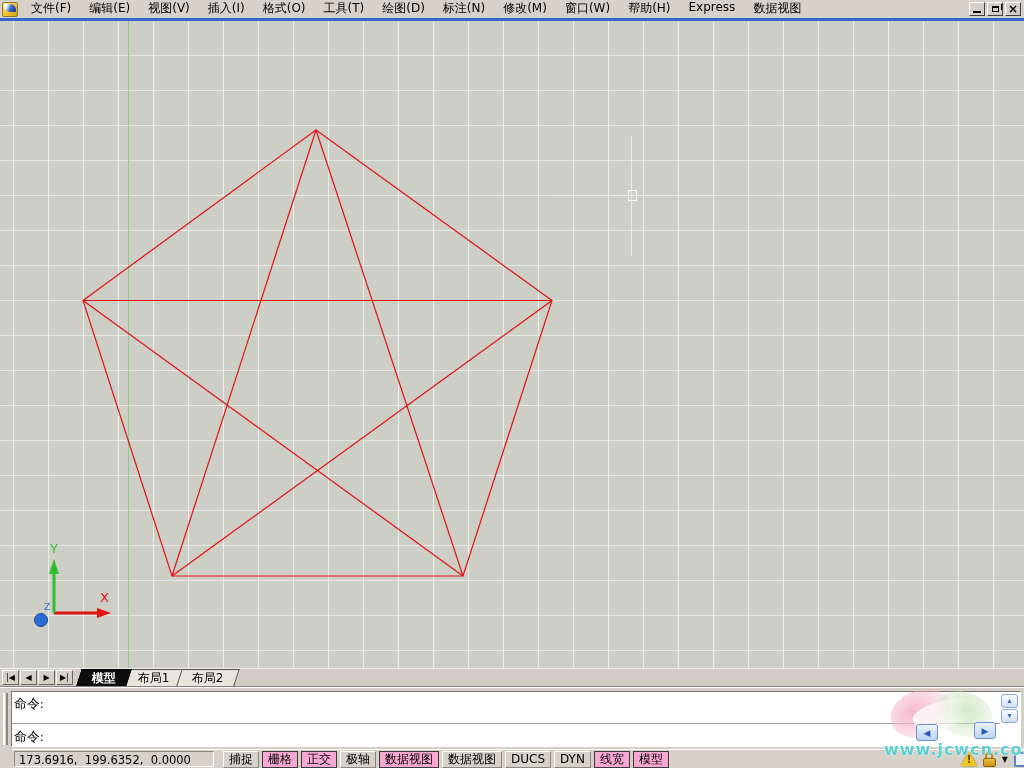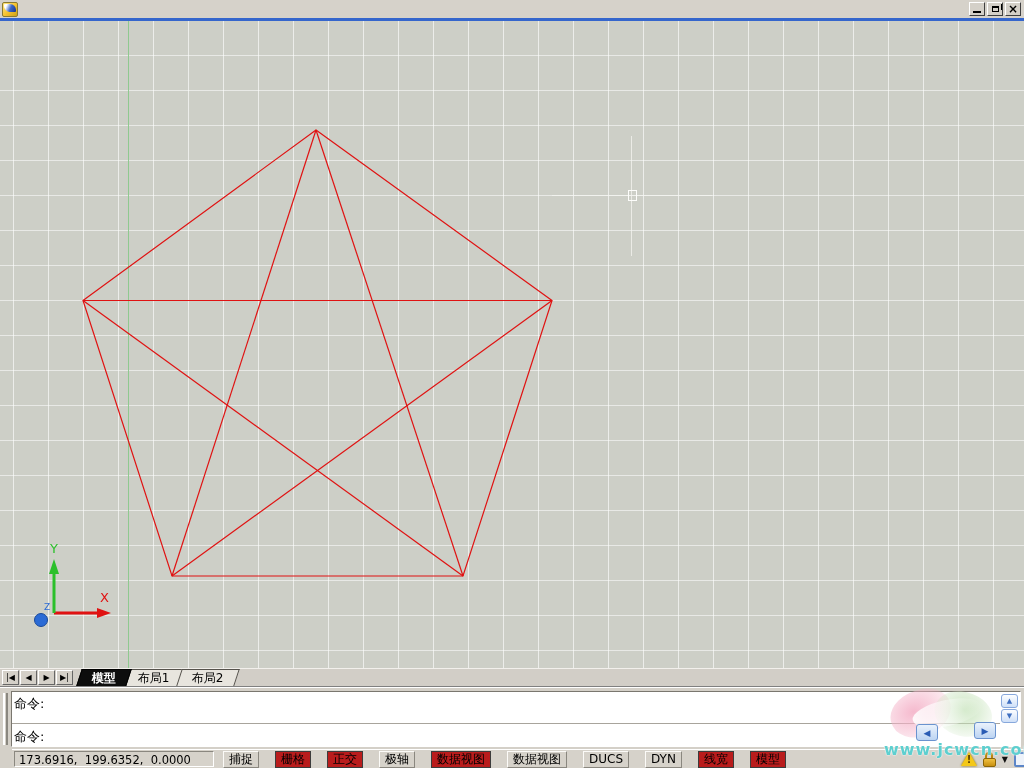--- a/index.html
+++ b/index.html
@@ -56,21 +56,21 @@
     display:flex; align-items:center; justify-content:center; white-space:nowrap; }
   .tabs { display:flex; margin-left:4px; height:17px; }
   .tab { height:17px; padding:0 12px; margin-right:-4px; font-size:12px; line-height:16px;
     background:#e8e5de; color:#000; transform:skewX(-18deg);
     border:1px solid #55524c; border-bottom:none; }
   .tab > span { display:inline-block; transform:skewX(18deg); }
   .tab.active { background:#0d0d0d; color:#fff; font-weight:bold; border-color:#000; z-index:2; }
 
   
   .command { position:absolute; left:0; top:686px; width:1024px; height:63px;
-    background:#d4d0c8; border-top:1px solid #808080; box-shadow:inset 0 1px 0 #fff; }
+    background:#d4d0c8; border-top:1px solid #808080; box-shadow:inset 0 1px 0 #fff;font-family:Liberation Serif, serif; }
   .cmd-grip { position:absolute; left:3px; top:6px; width:5px; height:52px;
     border-left:2px solid #fff; border-right:2px solid #8a877f; }
   .cmd-box { position:absolute; left:11px; top:4px; right:3px; height:56px; background:#fff;
     border-top:1px solid #7a776f; border-left:1px solid #7a776f;
     border-right:1px solid #fff; border-bottom:1px solid #fff; }
   .cmd-history { position:absolute; left:0; top:0; right:20px; height:32px;
     font-size:13px; color:#000; padding:3px 2px; border-bottom:1px solid #a8a49c; }
   .cmd-current { position:absolute; left:0; top:33px; right:20px; height:21px;
     font-size:13px; color:#000; padding:3px 2px; }
   .cmd-scroll { position:absolute; right:2px; top:2px; width:17px; height:30px;
@@ -79,25 +79,25 @@
     background:linear-gradient(#fdfeff,#cfe0f8); color:#3f6fc0; font-size:7px;
     display:flex; align-items:center; justify-content:center; }
 
   
   .statusbar { position:absolute; left:12px; top:749px; width:1024px; height:19px;
     background:#d6d2ca; border-top:1px solid #fff; display:flex; align-items:center; font-size:12px; }
   .coords { width:200px; height:16px; margin-left:2px; padding:1px 4px; font-size:11.5px;
     white-space:pre; color:#000; background:#d6d2ca;
     border-top:1px solid #8a877f; border-left:1px solid #8a877f;
     border-right:1px solid #fff; border-bottom:1px solid #fff; }
-  .toggles { display:flex; gap:16px; margin-left:9px; }
+  .toggles { display:flex; gap:3px; margin-left:9px; }
   .tgl { height:17px; padding:0 5px; line-height:15px; color:#000; background:#d6d2ca; white-space:nowrap;
     border-top:1px solid #fcfbf8; border-left:1px solid #fcfbf8;
     border-right:1px solid #8a877f; border-bottom:1px solid #8a877f; }
-  .tgl.pressed { border:1px solid #3c3c3c; background:#b91c1c; }
+  .tgl.pressed { border:1px solid #3c3c3c; background:#f9a8d4; }
   .tray { margin-left:auto; display:flex; align-items:center; gap:6px; padding-right:4px; }
   .warn-icon { position:relative; width:0; height:0;
     border-left:8px solid transparent; border-right:8px solid transparent;
     border-bottom:14px solid #f4c818; filter:drop-shadow(0 0 1px #8a6a00); }
   .warn-icon::after { content:"!"; position:absolute; left:-2px; top:2px; font-size:10px; font-weight:bold; color:#5a3c00; }
   .lock-icon { position:relative; width:13px; height:15px; }
   .lock-icon .shackle { position:absolute; left:2px; top:0; width:8px; height:7px;
     border:2px solid #b8860b; border-bottom:none; border-radius:5px 5px 0 0; }
   .lock-icon .lock-body { position:absolute; left:0; top:6px; width:13px; height:9px;
     background:linear-gradient(#f0c040,#c89010); border:1px solid #8a6508; border-radius:2px; }
@@ -123,20 +123,35 @@
     font-size:16px; letter-spacing:1px; color:#5ecfcf; font-weight:bold;
     text-shadow:0 0 2px #ffffff, 0 0 1px #ffffff; white-space:nowrap; }
 </style>
 </head>
 <body>
 
 <div class="screen">
 
   <div class="menubar">
     <div class="app-icon"></div>
+    <div id="menu-items" style="display:flex;">
+        <div class="menu-item">文件(F)</div>
+        <div class="menu-item">编辑(E)</div>
+        <div class="menu-item">视图(V)</div>
+        <div class="menu-item">插入(I)</div>
+        <div class="menu-item">格式(O)</div>
+        <div class="menu-item">工具(T)</div>
+        <div class="menu-item">绘图(D)</div>
+        <div class="menu-item">标注(N)</div>
+        <div class="menu-item">修改(M)</div>
+        <div class="menu-item">窗口(W)</div>
+        <div class="menu-item">帮助(H)</div>
+        <div class="menu-item">Express</div>
+        <div class="menu-item">数据视图</div>
+      </div>
     <div class="win-ctls">
       <div class="wbtn">
           <span class="glyph-min"></span>
         </div>
       <div class="wbtn">
           <span class="glyph-restore"></span>
         </div>
       <div class="wbtn">
           <span class="glyph-close">×</span>
         </div>

